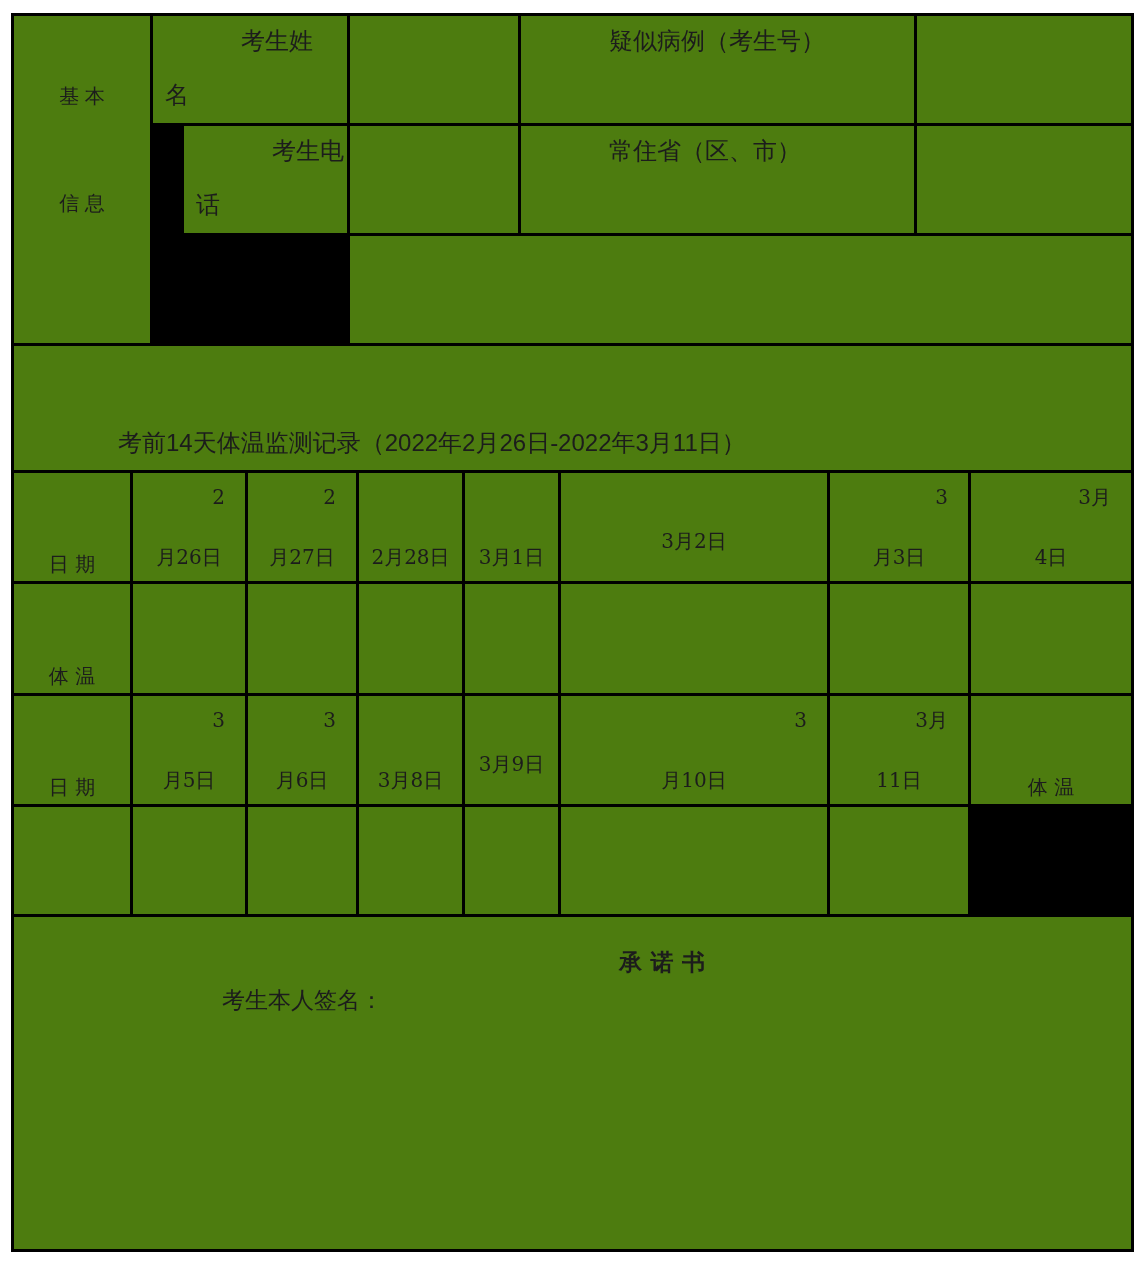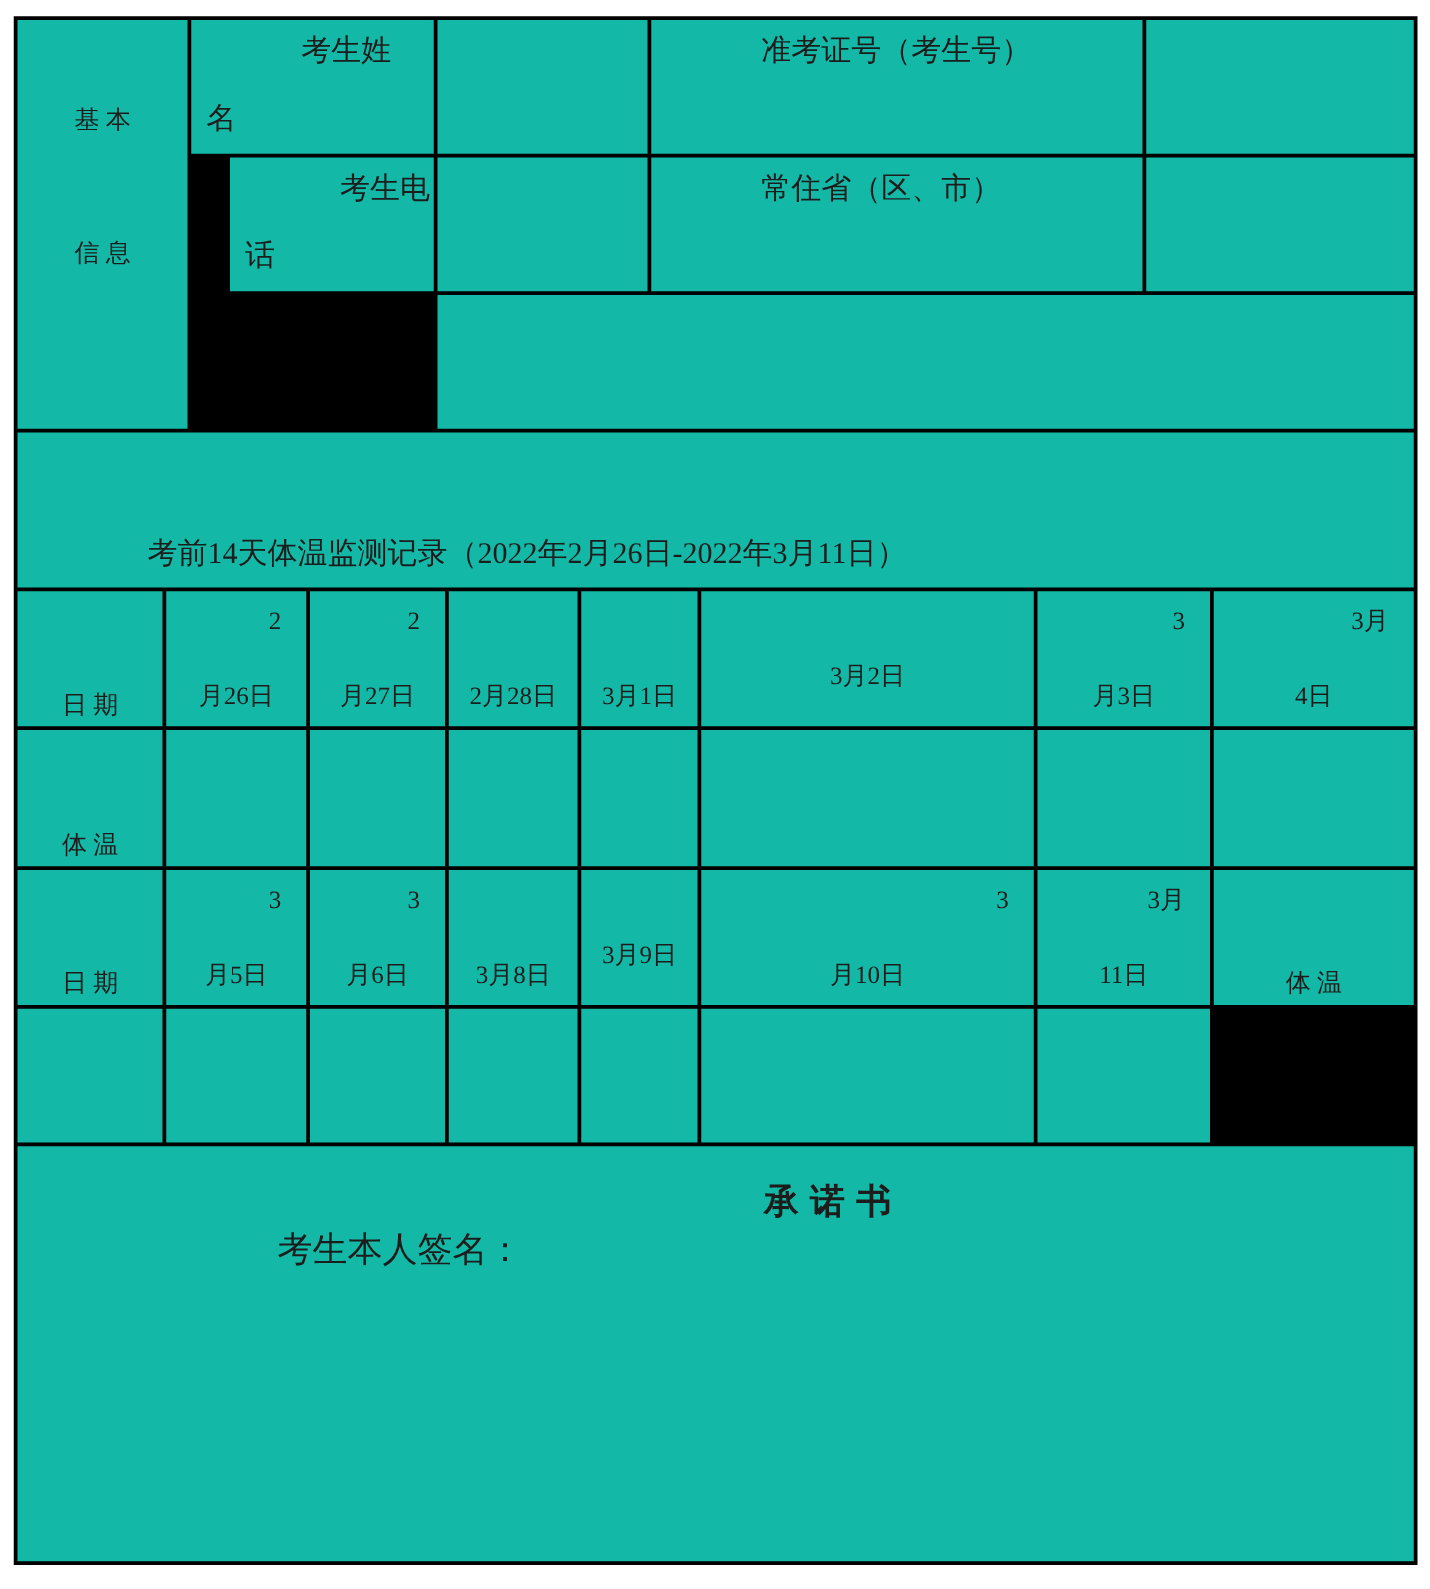--- a/index.html
+++ b/index.html
@@ -6,21 +6,21 @@
   .sheet{position:relative;width:1144px;height:1271px;background:#ffffff;
          font-family:"Liberation Sans",sans-serif;color:#1c1c1c;}
   .tbl{position:absolute;left:11px;top:13px;width:1123px;height:1239px;
        background:#000;display:flex;flex-direction:column;gap:3px;padding:3px;box-sizing:border-box;}
   .grid{background:#000;display:grid;gap:3px;}
   #sec1{height:327px;grid-template-columns:136px 194px 168px 393px 1fr;grid-template-rows:107px 107px 1fr;}
   #sec2{height:124px;grid-template-columns:1fr;}
   #sec3{height:441px;grid-template-columns:116px 112px 108px 103px 93px 266px 138px 1fr;
         grid-template-rows:108px 109px 108px 1fr;}
   #sec4{flex:1;grid-template-columns:1fr;}
-  .c{background:#14b8a6;overflow:hidden;box-sizing:border-box;font-family:Liberation Serif, serif;}
+  .c{background:#4d7c0f;overflow:hidden;box-sizing:border-box;}
 
   
   .merged{grid-row:1/4;grid-column:1;display:flex;flex-direction:column;justify-content:center;
           align-items:center;padding-bottom:60px;font-size:20px;line-height:30px;}
   .merged .l2{margin-top:77px;}
   .info-label{padding:10px 8px;font-size:24px;line-height:30px;}
   .info-label .l1{display:block;padding-left:80px;white-space:nowrap;}
   .info-label .l2{display:block;margin-top:24px;padding-left:4px;}
   .info-label .l2.ctr{text-align:center;padding-left:0;}
   .span-right{grid-column:3/6;}
@@ -30,21 +30,21 @@
 
   
   .serif{font-family:"DejaVu Serif",serif;font-size:20px;}
   .row-label{display:flex;align-items:flex-end;justify-content:center;padding-bottom:4px;line-height:26px;}
   .date-cell{display:flex;flex-direction:column;justify-content:space-between;padding:12px 8px 12px 8px;}
   .dt-top{display:block;text-align:right;padding-right:12px;line-height:24px;min-height:0;}
   .dt-bottom{display:block;text-align:center;line-height:24px;}
   .date-cell.wide{padding-bottom:28px;}
 
   
-  .pledge{padding:30px 11px 0 11px;font-size:28px;}
+  .pledge{padding:30px 11px 0 11px;font-size:23px;}
   .pledge-title{font-weight:bold;text-align:center;padding-left:180px;line-height:30px;letter-spacing:1px;}
   .pledge-body{margin:16px 0 0 0;line-height:47px;text-indent:145px;text-align:justify;}
   .pledge-sign{margin:0;line-height:47px;text-indent:197px;}
 </style>
 </head>
 <body>
 
 <div class="sheet">
   <div class="tbl">
 
@@ -53,21 +53,21 @@
         <span class="l1">基 本</span>
         <span class="l2">信 息</span>
       </div>
 
       <div class="c info-label" style="grid-row:1;grid-column:2;">
         <span class="l1">考生姓</span>
         <span class="l2">名</span>
       </div>
       <div class="c" style="grid-row:1;grid-column:3;"></div>
       <div class="c info-label" style="grid-row:1;grid-column:4;">
-        <span class="l1">准考证号（考生号）</span>
+        <span class="l1">疑似病例（考生号）</span>
       </div>
       <div class="c" style="grid-row:1;grid-column:5;"></div>
 
       <div class="c info-label" style="grid-row:2;grid-column:2;margin-left:31px;">
         <span class="l1">考生电</span>
         <span class="l2">话</span>
       </div>
       <div class="c" style="grid-row:2;grid-column:3;"></div>
       <div class="c info-label" style="grid-row:2;grid-column:4;">
         <span class="l1">常住省（区、市）</span>

